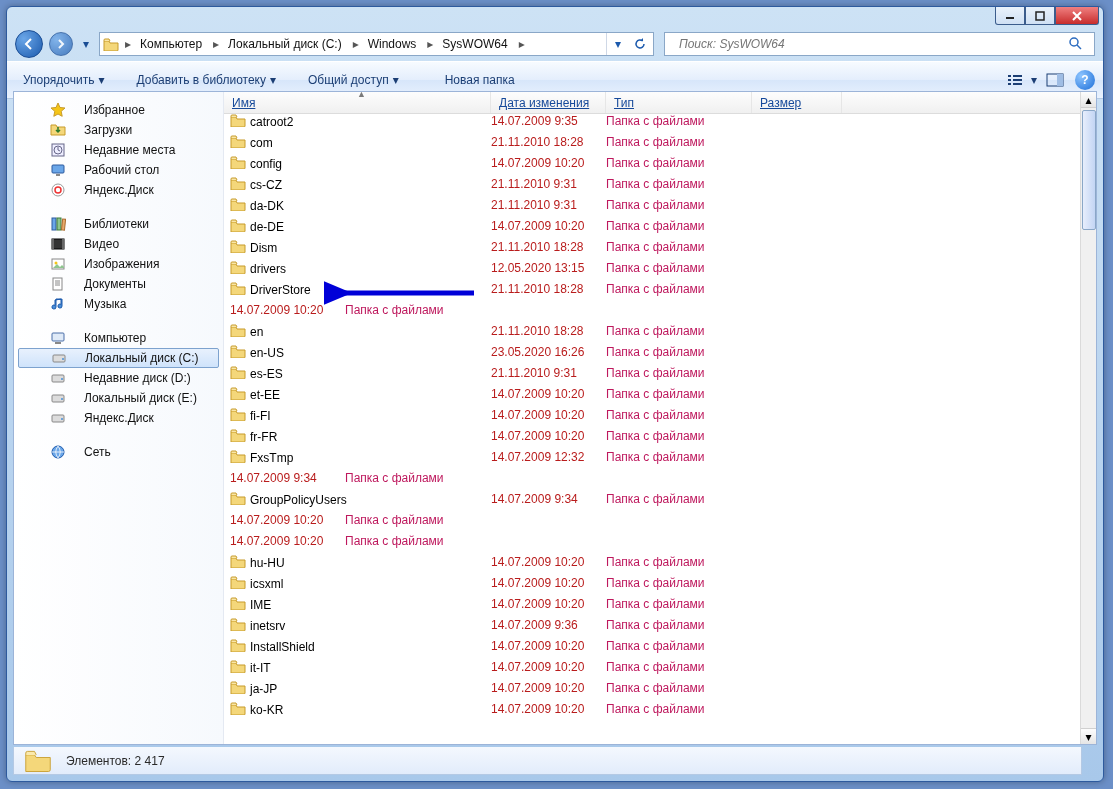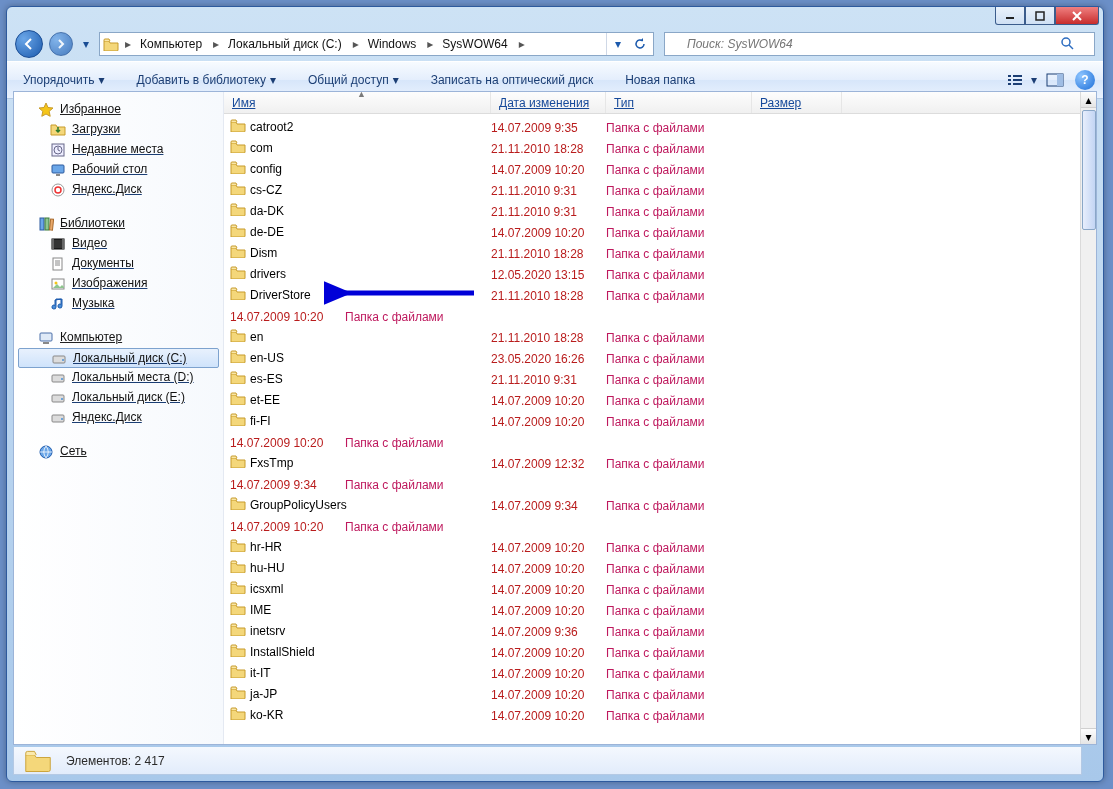--- a/index.html
+++ b/index.html
@@ -95,21 +95,21 @@
     display:flex;border-left:1px solid #cfd8e6;height:100%;
   }
   .bc-btn{width:22px;display:flex;align-items:center;justify-content:center;color:#1c5aad;}
   .searchbox {
     flex: 1;
     height: 24px;
     background: #fff;
     border: 1px solid #8aa7c7;
     display: flex;
     align-items: center;
-    padding: 0 20px;
+    padding: 0 12px;
     margin-left:4px;
   }
   .searchbox input {
     border: none; outline: none;
     flex: 1;
     font-style: italic;
     color: #888;
     font-size: 12px;
     background: transparent;
   }
@@ -151,26 +151,25 @@
   }
   .sidebar {
     width: 210px;
     border-right: 1px solid #e4e9f2;
     padding: 8px 0;
     background: linear-gradient(to right,#fff,#f6f9fd 210px);
     overflow:auto;
   }
   .sb-group{margin-bottom:14px;}
   .sb-row{
-    display:flex;
+    display:flex;align-items:center;
     padding:2px 6px 2px 18px;
     height:20px;
-    gap:6px;
+    gap:18px;
     color:#1b3e74;
-    text-decoration:underline;
   }
   .sb-row.head{padding-left:8px;font-weight:normal;color:#222;}
   .sb-row.child{padding-left:36px;}
   .sb-row.selected{
     background:linear-gradient(#e8f1fd,#cfe3fb);
     border:1px solid #7da2ce;
     border-radius:2px;
     margin:0 4px;
     padding-left:32px;
   }
@@ -195,21 +194,21 @@
   .col-h{padding:0 8px;border-right:1px solid #e6e6e6;height:100%;display:flex;align-items:center;}
   .col-h.name{flex:0 0 267px;position:relative;}
   .col-h.name .sort{position:absolute;left:50%;top:-3px;font-size:9px;color:#7a7a7a;}
   .col-h.date{flex:0 0 115px;}
   .col-h.type{flex:0 0 146px;}
   .col-h.size{flex:0 0 90px;}
   .listing{
     position:absolute;top:22px;left:0;right:16px;bottom:0;overflow:auto;
   }
   .row{
-    display:flex;align-items:flex-end;height:21px;
+    display:flex;align-items:flex-start;height:21px;
     padding-left:6px;
   }
   .cell-name{flex:0 0 261px;display:flex;align-items:center;gap:4px;}
   .cell-date{flex:0 0 115px;color:#b91c1c;}
   .cell-type{flex:0 0 146px;color:#be185d;}
   .cell-size{flex:0 0 90px;color:#555;}
   .folder-ic{width:16px;height:16px;display:inline-block;}
   .row span{white-space:nowrap;}
   .vscroll{
     position:absolute;right:0;top:0;bottom:0;width:16px;
@@ -324,23 +323,20 @@
     <div class="tb-item">
         <span>Добавить в библиотеку</span> 
         <span>▾</span>
       </div>
     <div class="tb-sep"></div>
     <div class="tb-item">
         <span>Общий доступ</span> 
         <span>▾</span>
       </div>
     <div class="tb-sep"></div>
-    <div class="tb-item">
-        <span>Записать на оптический диск</span>
-      </div>
     <div class="tb-sep"></div>
     <div class="tb-item">
         <span>Новая папка</span>
       </div>
     <div class="tb-spacer"></div>
     <div class="tb-view">
       <div class="tb-icon">
         <svg width="16" height="14">
             <rect x="1" y="2" width="3" height="2" fill="#1b3e74"></rect>
             <rect x="1" y="6" width="3" height="2" fill="#1b3e74"></rect>
@@ -429,35 +425,35 @@
                 <rect x="2" y="3" width="12" height="10" fill="#333" stroke="#000"></rect>
                 <rect x="2" y="3" width="2" height="10" fill="#666"></rect>
                 <rect x="12" y="3" width="2" height="10" fill="#666"></rect>
               </svg>
             </span>
             <span class="label">Видео</span>
           </div>
           <div class="sb-row child">
             <span class="ic">
               <svg width="16" height="16">
-                <rect x="3" y="2" width="9" height="12" fill="#fff" stroke="#888"></rect>
-                <path d="M5 5h5M5 7h5M5 9h5" stroke="#888"></path>
-              </svg>
-            </span>
-            <span class="label">Документы</span>
-          </div>
-          <div class="sb-row child">
-            <span class="ic">
-              <svg width="16" height="16">
                 <rect x="2" y="3" width="12" height="10" fill="#fff" stroke="#888"></rect>
                 <circle cx="6" cy="7" r="1.5" fill="#f5c518"></circle>
                 <path d="M3 12l4-4 3 3 2-2 2 2v1H3z" fill="#8ec58e"></path>
               </svg>
             </span>
             <span class="label">Изображения</span>
+          </div>
+          <div class="sb-row child">
+            <span class="ic">
+              <svg width="16" height="16">
+                <rect x="3" y="2" width="9" height="12" fill="#fff" stroke="#888"></rect>
+                <path d="M5 5h5M5 7h5M5 9h5" stroke="#888"></path>
+              </svg>
+            </span>
+            <span class="label">Документы</span>
           </div>
           <div class="sb-row child">
             <span class="ic">
               <svg width="16" height="16">
                 <path d="M6 3v8a2 2 0 1 1-1-1.7V4l7-1v7a2 2 0 1 1-1-1.7V3z" fill="#4a90d9" stroke="#1c5aad"></path>
               </svg>
             </span>
             <span class="label">Музыка</span>
           </div>
         </div>
@@ -481,21 +477,21 @@
             </span>
             <span class="label">Локальный диск (C:)</span>
           </div>
           <div class="sb-row child">
             <span class="ic">
               <svg width="16" height="16">
                 <rect x="2" y="5" width="12" height="7" rx="1" fill="#dcdcdc" stroke="#888"></rect>
                 <circle cx="12" cy="9" r="1" fill="#4a90d9"></circle>
               </svg>
             </span>
-            <span class="label">Локальный места (D:)</span>
+            <span class="label">Недавние диск (D:)</span>
           </div>
           <div class="sb-row child">
             <span class="ic">
               <svg width="16" height="16">
                 <rect x="2" y="5" width="12" height="7" rx="1" fill="#dcdcdc" stroke="#888"></rect>
                 <circle cx="12" cy="9" r="1" fill="#4a90d9"></circle>
               </svg>
             </span>
             <span class="label">Локальный диск (E:)</span>
           </div>
@@ -707,20 +703,27 @@
                   <path d="M1 3h5l1 2h8v7a1 1 0 0 1-1 1H1z" fill="#f4d77a" stroke="#c79b2b"></path>
                   <path d="M1 3v-1a1 1 0 0 1 1-1h4l1 2" fill="#f9e6a8" stroke="#c79b2b"></path>
                 </svg></span>
               <span>fi-FI</span>
             </div>
             <div class="cell-date"><span>14.07.2009 10:20</span></div>
             <div class="cell-type"><span>Папка с файлами</span></div>
             <div class="cell-size"></div>
           </div>
           <div class="row">
+            <div class="cell-name">
+              <span class="folder-ic"><svg class="mini-folder" viewBox="0 0 16 13">
+                  <path d="M1 3h5l1 2h8v7a1 1 0 0 1-1 1H1z" fill="#f4d77a" stroke="#c79b2b"></path>
+                  <path d="M1 3v-1a1 1 0 0 1 1-1h4l1 2" fill="#f9e6a8" stroke="#c79b2b"></path>
+                </svg></span>
+              <span>fr-FR</span>
+            </div>
             <div class="cell-date"><span>14.07.2009 10:20</span></div>
             <div class="cell-type"><span>Папка с файлами</span></div>
             <div class="cell-size"></div>
           </div>
           <div class="row">
             <div class="cell-name">
               <span class="folder-ic"><svg class="mini-folder" viewBox="0 0 16 13">
                   <path d="M1 3h5l1 2h8v7a1 1 0 0 1-1 1H1z" fill="#f4d77a" stroke="#c79b2b"></path>
                   <path d="M1 3v-1a1 1 0 0 1 1-1h4l1 2" fill="#f9e6a8" stroke="#c79b2b"></path>
                 </svg></span>
@@ -746,27 +749,20 @@
             <div class="cell-date"><span>14.07.2009 9:34</span></div>
             <div class="cell-type"><span>Папка с файлами</span></div>
             <div class="cell-size"></div>
           </div>
           <div class="row">
             <div class="cell-date"><span>14.07.2009 10:20</span></div>
             <div class="cell-type"><span>Папка с файлами</span></div>
             <div class="cell-size"></div>
           </div>
           <div class="row">
-            <div class="cell-name">
-              <span class="folder-ic"><svg class="mini-folder" viewBox="0 0 16 13">
-                  <path d="M1 3h5l1 2h8v7a1 1 0 0 1-1 1H1z" fill="#f4d77a" stroke="#c79b2b"></path>
-                  <path d="M1 3v-1a1 1 0 0 1 1-1h4l1 2" fill="#f9e6a8" stroke="#c79b2b"></path>
-                </svg></span>
-              <span>hr-HR</span>
-            </div>
             <div class="cell-date"><span>14.07.2009 10:20</span></div>
             <div class="cell-type"><span>Папка с файлами</span></div>
             <div class="cell-size"></div>
           </div>
           <div class="row">
             <div class="cell-name">
               <span class="folder-ic"><svg class="mini-folder" viewBox="0 0 16 13">
                   <path d="M1 3h5l1 2h8v7a1 1 0 0 1-1 1H1z" fill="#f4d77a" stroke="#c79b2b"></path>
                   <path d="M1 3v-1a1 1 0 0 1 1-1h4l1 2" fill="#f9e6a8" stroke="#c79b2b"></path>
                 </svg></span>

